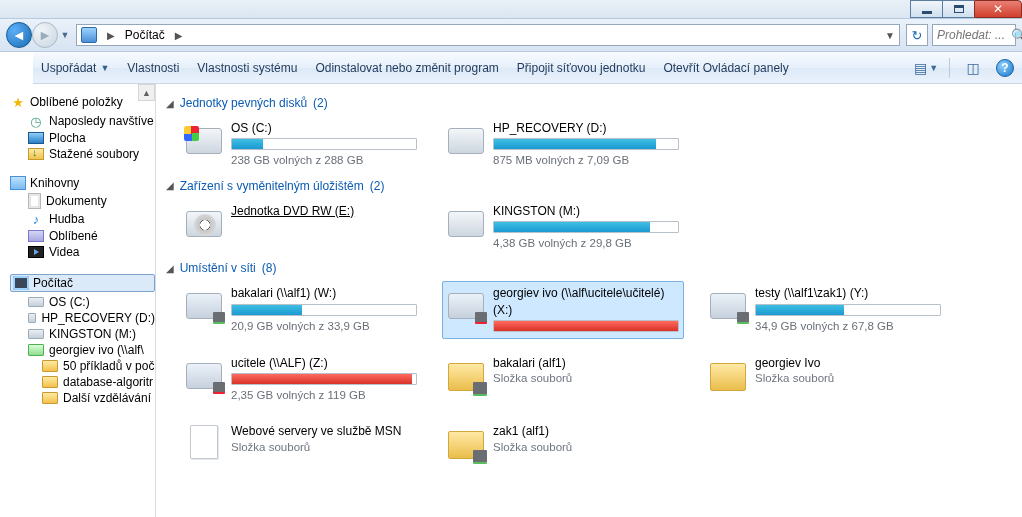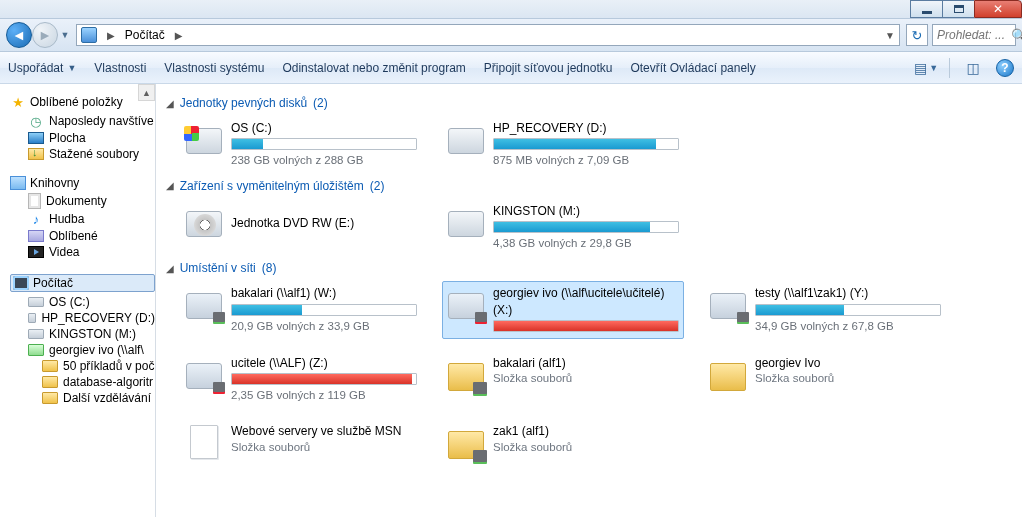--- a/index.html
+++ b/index.html
@@ -25,21 +25,21 @@
   .breadcrumb { display:flex; align-items:center; gap:6px; font-size: 12px; cursor:pointer; }
   .bc-part { display:flex; align-items:center; color:#000; }
   .bc-sep { font-size: 10px; color:#555; padding:0 4px; }
   .bc-icon-pc { width:16px; height:16px; background:linear-gradient(#9bd3ff,#4a90d9); border:1px solid #2e6da4; border-radius:2px; }
   .refreshbtn { width: 22px; height: 22px; border: 1px solid #94a7bb; background:#fff; display:flex; align-items:center; justify-content:center; color:#1a6bb3; font-size:13px; cursor:pointer; margin-left:2px; }
   .searchbox { width: 84px; height: 22px; border: 1px solid #94a7bb; background:#fff; display:flex; align-items:center; padding:0 4px; gap:4px; }
   .searchbox input { border:none; outline:none; font-size:12px; font-style:italic; color:#888; width:70px; }
   .search-mag { font-size:13px; color:#2a6db3; }
 
   
-  .toolrow { height: 32px; background: linear-gradient(#f8fbff,#e6effa 50%, #dde9f7 51%, #eaf2fc); border-bottom: 1px solid #c9d8e8; display:flex; align-items:center; padding:0 8px; justify-content:space-between; }
+  .toolrow { height: 32px; background: linear-gradient(#f8fbff,#e6effa 50%, #dde9f7 51%, #eaf2fc); border-bottom: 1px solid #c9d8e8; display:flex; align-items:center; padding:0 8px; justify-content:space-between;margin-left:33px; }
   .toolbtns { display:flex; gap:18px; }
   .toolbtn { font-size:12px; color:#1e395b; cursor:pointer; display:flex; align-items:center; gap:4px; }
   .toolbtn .drop { font-size:9px; color:#355e88; }
   .toolright { display:flex; align-items:center; gap:14px; }
   .tool-icon { width:18px; height:18px; display:flex; align-items:center; justify-content:center; cursor:pointer; font-size:14px; color:#3a6a9a; }
   .tool-sep { width:1px; height:20px; background:#b9cadb; }
   .help-icon { width:18px; height:18px; border-radius:50%; background:radial-gradient(circle at 35% 35%, #8fd0ff, #1976c8); color:#fff; display:flex; align-items:center; justify-content:center; font-size:12px; font-weight:bold; border:1px solid #1461a4; }
 
   
   .mainbody { display:flex; height: calc(517px - 18px - 34px - 32px); }
@@ -273,21 +273,21 @@
       <span class="tri">◢</span>
       <span>Zařízení s vyměnitelným úložištěm</span>
       <span class="cnt">(2)</span>
     </div>
     <div class="grp-body">
       <div class="tile">
         <div class="tile-icon">
             <div class="drive-icon dvd"></div>
           </div>
         <div class="tile-text">
-          <div class="tile-name" style="margin-top:12px;">Jednotka DVD RW (E:)</div>
+          <div class="tile-name" style="margin-top:0;text-decoration:underline;">Jednotka DVD RW (E:)</div>
         </div>
       </div>
       <div class="tile">
         <div class="tile-icon">
             <div class="drive-icon usb"></div>
           </div>
         <div class="tile-text">
           <div class="tile-name">KINGSTON (M:)</div>
           <div class="bar-outer">
               <div class="bar-inner" style="width:85%"></div>

